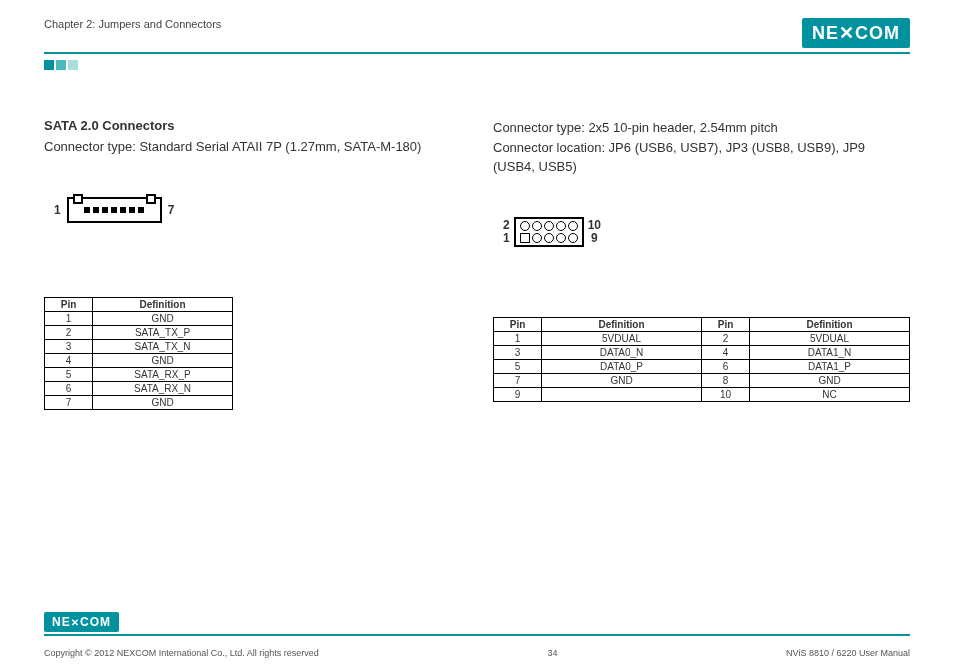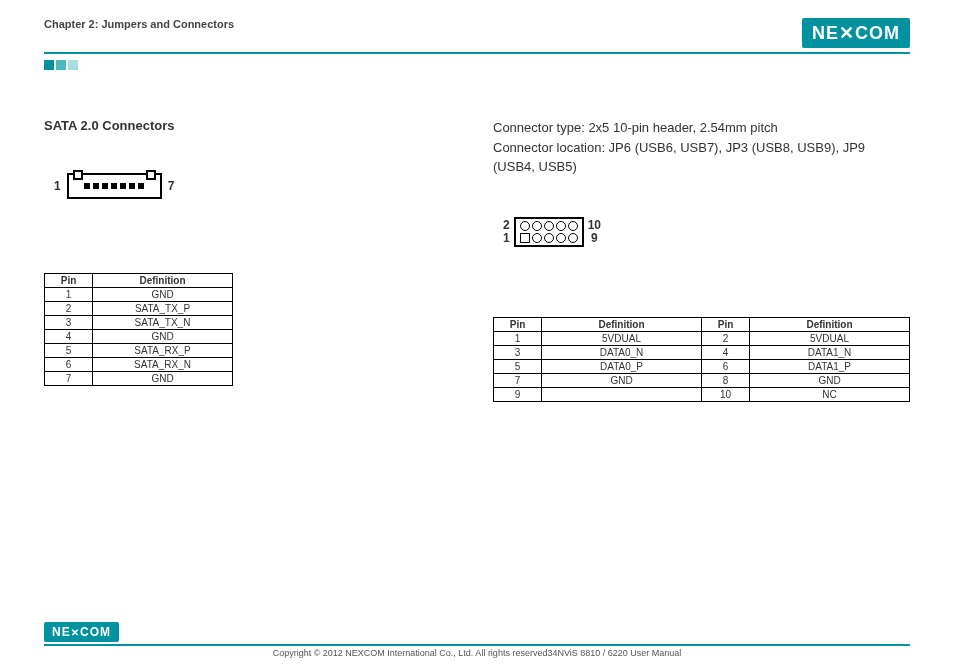--- a/index.html
+++ b/index.html
@@ -13,21 +13,20 @@
     padding: 18px 44px 0 44px;
   }
   .header-row {
     display: flex;
     justify-content: space-between;
     align-items: flex-start;
   }
   .chapter-title {
     font-size: 11px;
     color: #444;
-    font-weight: bold;
   }
   .logo-box {
     background: #00929f;
     color: #fff;
     font-weight: 900;
     font-size: 18px;
     padding: 4px 10px;
     letter-spacing: 1px;
     font-family: Arial, sans-serif;
     border-radius: 2px;
@@ -157,44 +156,45 @@
     letter-spacing: 1px;
     border-radius: 2px;
   }
   .footer-rule {
     border: none;
     border-top: 2px solid #00929f;
     margin-top: 2px;
   }
   .footer-row {
     display: flex;
-    justify-content: center;
+    justify-content: space-between;
     font-size: 9px;
     color: #555;
-    margin-top: 2px;
+    margin-top: 12px;
   }
 </style>
 </head>
 <body>
 
 <div class="header-row">
   <div class="chapter-title">Chapter 2: Jumpers and Connectors</div>
   <div class="logo-box">NE<span style="font-family:serif;">✕</span>COM</div>
 </div>
 <hr class="header-rule">
 <div class="squares">
   <div class="sq sq1"></div>
     <div class="sq sq2"></div>
     <div class="sq sq3"></div>
 </div>
 
 <div class="columns">
 
   <div class="col">
     <div class="sec-title">SATA 2.0 Connectors</div>
+    <div class="sec-text">Connector type: Standard Serial ATAII 7P (1.27mm, SATA-M-180)</div>
 
     <div class="diagram-area">
       <div class="sata-diag">
         <span class="pin-label">1</span>
         <div class="sata-body">
           <div class="sata-sq"></div>
             <div class="sata-sq"></div>
             <div class="sata-sq"></div>
           <div class="sata-sq"></div>
             <div class="sata-sq"></div>

